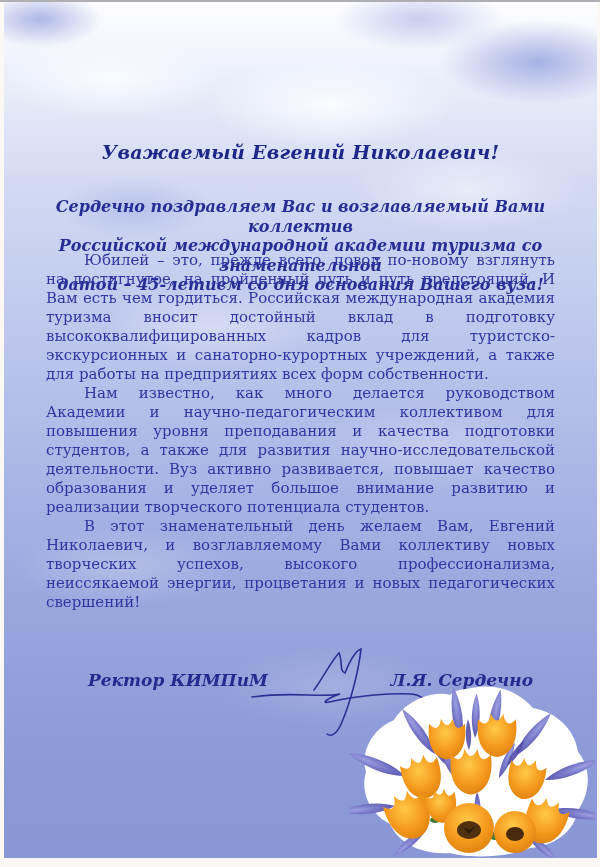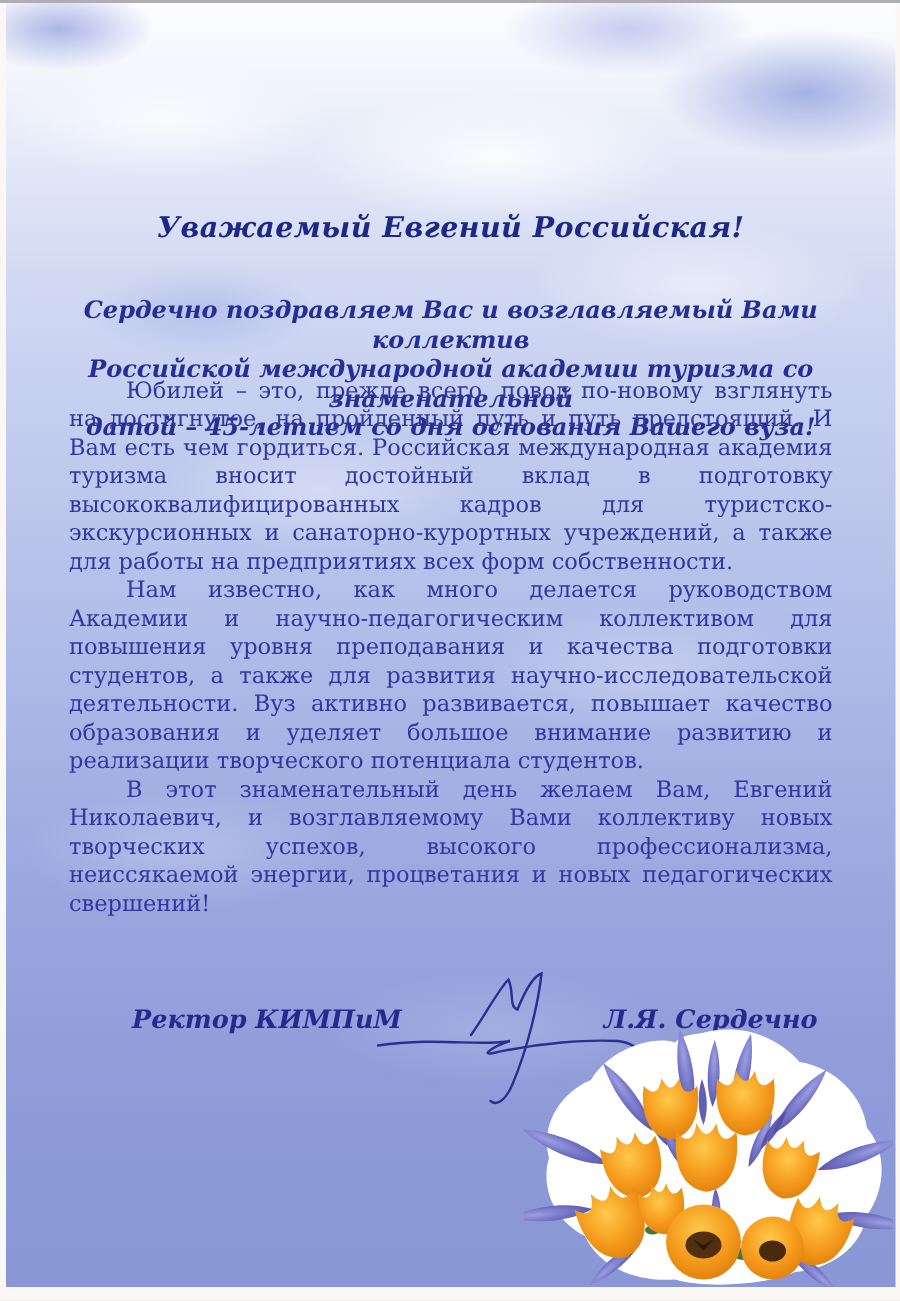--- a/index.html
+++ b/index.html
@@ -49,40 +49,40 @@
 
   
   .body-text{position:absolute;top:249px;left:42px;right:42px;}
   .body-text p{
     margin:0;text-align:justify;text-indent:38px;
     font-size:15px;line-height:19px;color:#3136a0;
   }
 
   
   .sign-row{
-    position:absolute;top:668px;left:84px;right:52px;
+    position:absolute;top:668px;left:84px;right:64px;
     display:flex;justify-content:space-between;align-items:flex-start;
     font-style:italic;font-weight:bold;font-size:17px;color:#262a8e;
   }
   .autograph{position:absolute;top:638px;left:238px;width:225px;height:100px;}
   .autograph svg{display:block;width:100%;height:100%;}
 
   
   .flowers{position:absolute;right:2px;bottom:0;width:246px;height:178px;}
   .flowers svg{display:block;width:100%;height:100%;}
 </style>
 </head>
 <body>
 
 <div class="scan">
   <div class="scan-topline"></div>
   <div class="sky">
 
 
-    <div class="salutation">Уважаемый Евгений Российская!</div>
+    <div class="salutation">Уважаемый Евгений Николаевич!</div>
 
     <div class="intro">
       <div>Сердечно поздравляем Вас и возглавляемый Вами коллектив</div>
       <div>Российской международной академии туризма со знаменательной</div>
       <div>датой – 45-летием со дня основания Вашего вуза!</div>
     </div>
 
     <div class="body-text">
       <p>Юбилей – это, прежде всего, повод по-новому взглянуть на достигнутое, на пройденный путь и путь предстоящий. И Вам есть чем гордиться. Российская международная академия туризма вносит достойный вклад в подготовку высококвалифицированных кадров для туристско-экскурсионных и санаторно-курортных учреждений, а также для работы на предприятиях всех форм собственности.</p>
       <p>Нам известно, как много делается руководством Академии и научно-педагогическим коллективом для повышения уровня преподавания и качества подготовки студентов, а также для развития научно-исследовательской деятельности. Вуз активно развивается, повышает качество образования и уделяет большое внимание развитию и реализации творческого потенциала студентов.</p>

